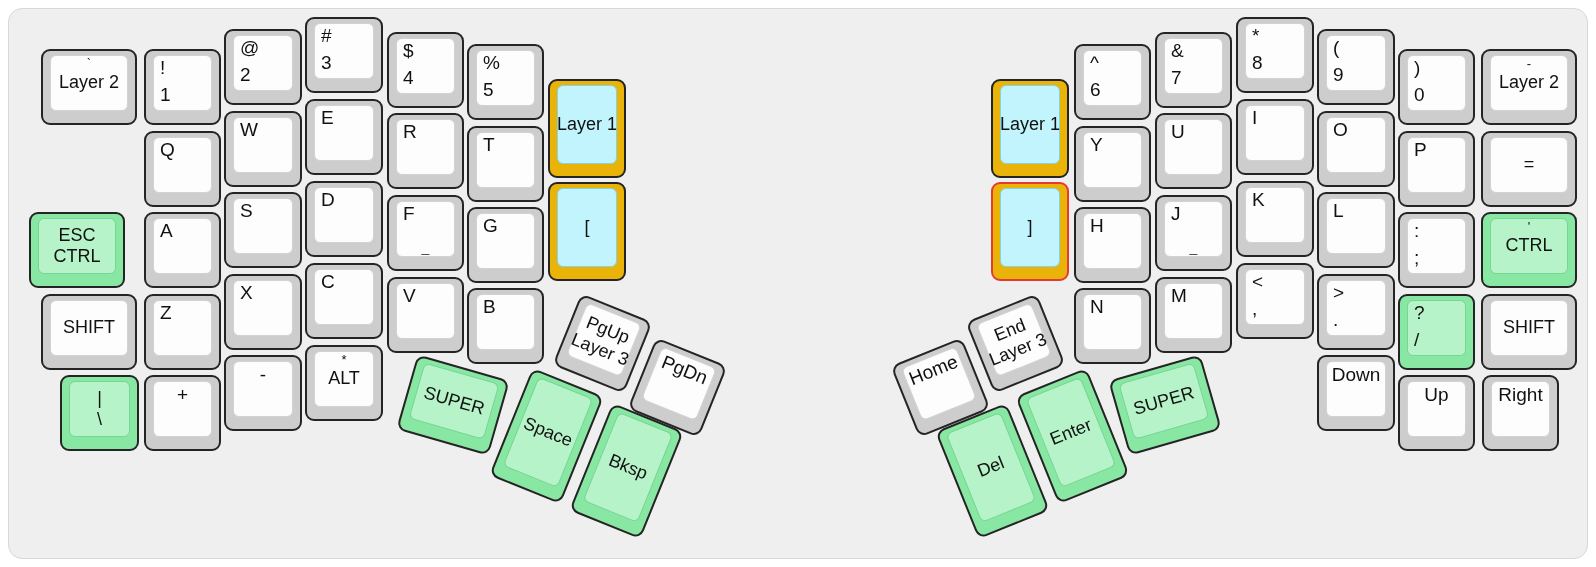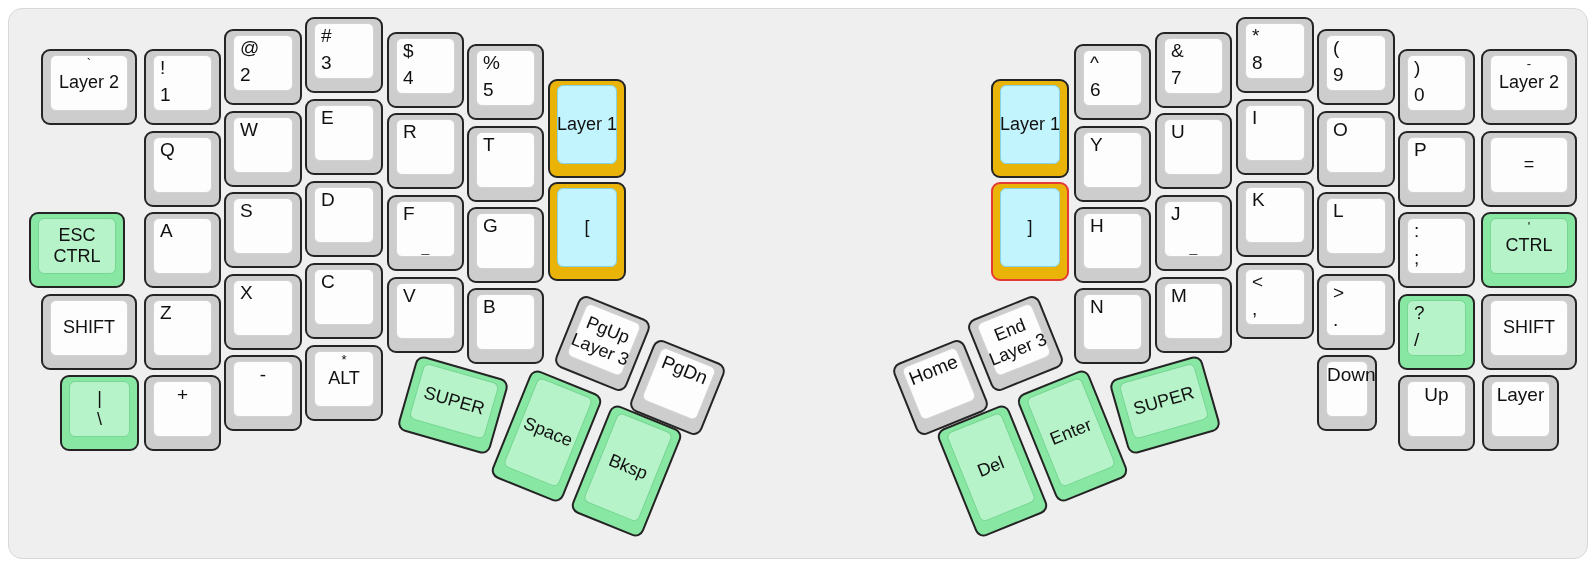--- a/index.html
+++ b/index.html
@@ -312,21 +312,21 @@
       <div class="surface">
         <span class="lg tl">L</span>
       </div>
     </div>
     <div class="key gray" style="left: 1308px; top: 265px; width: 78px; height: 76px;">
       <div class="surface">
         <span class="lg tl">&gt;</span>
         <span class="lg bl">.</span>
       </div>
     </div>
-    <div class="key gray" style="left: 1308px; top: 346px; width: 60px; height: 76px;">
+    <div class="key gray" style="left: 1308px; top: 346px; width: 78px; height: 76px;">
       <div class="surface">
         <span class="lg tm">Down</span>
       </div>
     </div>
     <div class="key gray" style="left: 1389px; top: 40px; width: 77px; height: 76px;">
       <div class="surface">
         <span class="lg tl">)</span>
         <span class="lg bl">0</span>
       </div>
     </div>
@@ -369,21 +369,21 @@
         <span class="lg c">CTRL</span>
       </div>
     </div>
     <div class="key gray" style="left: 1472px; top: 285px; width: 96px; height: 76px;">
       <div class="surface">
         <span class="lg c">SHIFT</span>
       </div>
     </div>
     <div class="key gray" style="left: 1473px; top: 366px; width: 77px; height: 76px;">
       <div class="surface">
-        <span class="lg tm">Layer</span>
+        <span class="lg tm">Right</span>
       </div>
     </div>
     <div class="key gray" style="left: 893px; top: 340px; width: 77px; height: 77px; transform: rotate(-22deg);">
       <div class="surface">
         <span class="lg tm">Home</span>
       </div>
     </div>
     <div class="key gray" style="left: 968px; top: 296px; width: 77px; height: 77px; transform: rotate(-22deg);">
       <div class="surface">
         <span class="lg c">End

